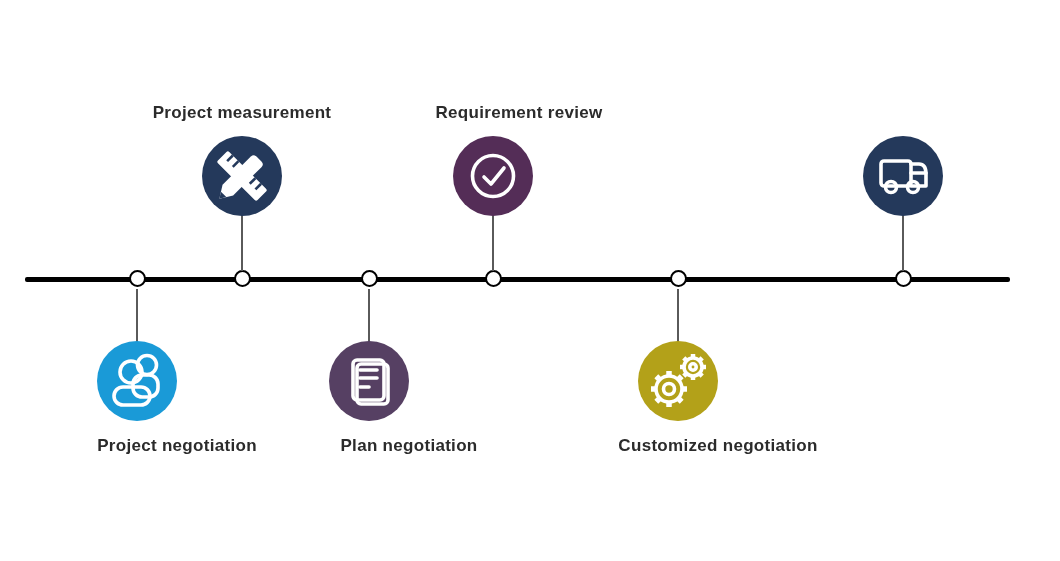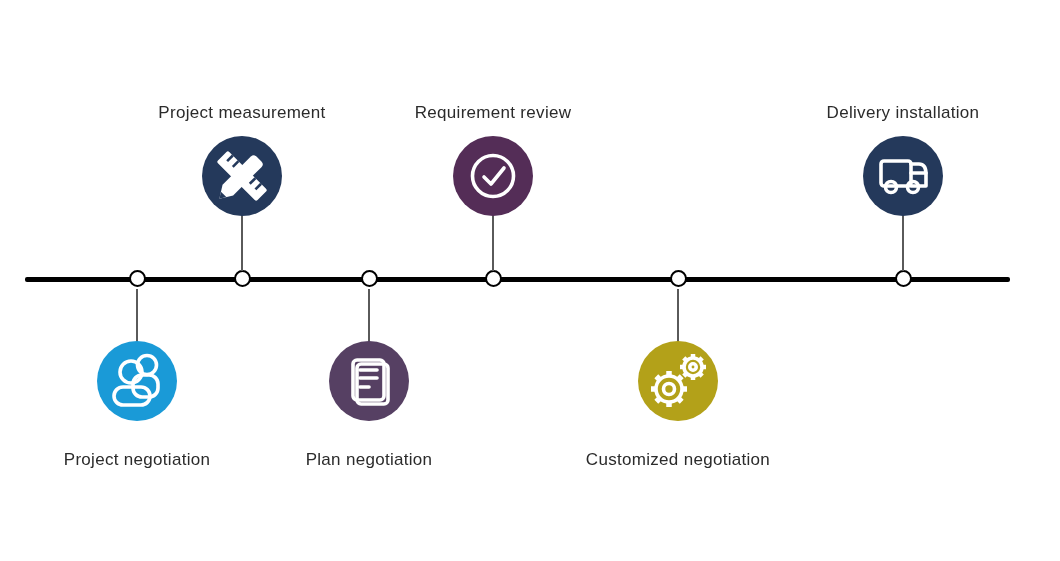--- a/index.html
+++ b/index.html
@@ -19,24 +19,24 @@
   }
   .connector.top{top:215px;height:56px;}
   .connector.bottom{top:289px;height:53px;}
   .step-icon{
     position:absolute;width:80px;height:80px;
   }
   .step-icon.top{top:136px;}
   .step-icon.bottom{top:341px;}
   .step-label{
     position:absolute;transform:translateX(-50%);white-space:nowrap;
-    font-size:17px;letter-spacing:.3px;color:#2b2b2b;font-weight:400;text-align:right;
+    font-size:17px;letter-spacing:.3px;color:#2b2b2b;font-weight:700;text-align:right;
   }
   .step-label.top{top:103px;}
-  .step-label.bottom{top:450px;}
+  .step-label.bottom{top:436px;margin-left:40px;}
   svg .stroke{fill:none;stroke:#fff;stroke-width:3.6;stroke-linecap:round;stroke-linejoin:round;}
 </style>
 </head>
 <body>
 
 <div class="canvas">
 
   <div class="timeline-line"></div>
 
   <div class="node" style="left:128.5px;"></div>
@@ -85,21 +85,21 @@
   <div class="step-label bottom" style="left:369px;">Plan negotiation</div>
   <svg class="step-icon bottom" style="left:329px;" viewBox="0 0 80 80">
     <circle cx="40" cy="40" r="40" fill="#564063"></circle>
     <rect class="stroke" x="28" y="23" width="31" height="40" rx="4"></rect>
     <rect class="stroke" x="24" y="19" width="31" height="40" rx="4" fill="#564063"></rect>
     <line class="stroke" x1="31" y1="29" x2="48" y2="29"></line>
     <line class="stroke" x1="31" y1="37" x2="48" y2="37"></line>
     <line class="stroke" x1="31" y1="46" x2="40" y2="46"></line>
   </svg>
 
-  <div class="step-label top" style="left:493px;">Requirement review</div>
+  <div class="step-label top" style="left:519px;">Requirement review</div>
   <svg class="step-icon top" style="left:453px;" viewBox="0 0 80 80">
     <circle cx="40" cy="40" r="40" fill="#542D57"></circle>
     <circle class="stroke" cx="40" cy="40" r="20.5" stroke-width="4"></circle>
     <polyline class="stroke" points="31,41 38,48 51,32" stroke-width="4" fill="none"></polyline>
   </svg>
 
   <div class="step-label bottom" style="left:678px;">Customized negotiation</div>
   <svg class="step-icon bottom" style="left:638px;" viewBox="0 0 80 80">
     <circle cx="40" cy="40" r="40" fill="#B3A119"></circle>
 
@@ -123,21 +123,20 @@
       <line x1="60.7" y1="31.7" x2="64.2" y2="35.2"></line>
       <line x1="55" y1="34" x2="55" y2="39"></line>
       <line x1="49.3" y1="31.7" x2="45.8" y2="35.2"></line>
       <line x1="47" y1="26" x2="42" y2="26"></line>
       <line x1="49.3" y1="20.3" x2="45.8" y2="16.8"></line>
       <line x1="55" y1="18" x2="55" y2="13"></line>
       <line x1="60.7" y1="20.3" x2="64.2" y2="16.8"></line>
     </g>
   </svg>
 
-  <div class="step-label top" style="left:903px;">Delivery installation</div>
   <svg class="step-icon top" style="left:863px;" viewBox="0 0 80 80">
     <circle cx="40" cy="40" r="40" fill="#24395B"></circle>
     <rect class="stroke" x="18" y="25" width="30" height="25" rx="3" stroke-width="4"></rect>
     <path class="stroke" d="M48 28 L56 28 Q63 28 63 38 L63 50 L48 50" stroke-width="4"></path>
     <line class="stroke" x1="48" y1="37" x2="63" y2="37" stroke-width="4"></line>
     <circle class="stroke" cx="28" cy="51" r="5.5" stroke-width="4" fill="#24395B"></circle>
     <circle class="stroke" cx="50" cy="51" r="5.5" stroke-width="4" fill="#24395B"></circle>
   </svg>
 
 </div>

